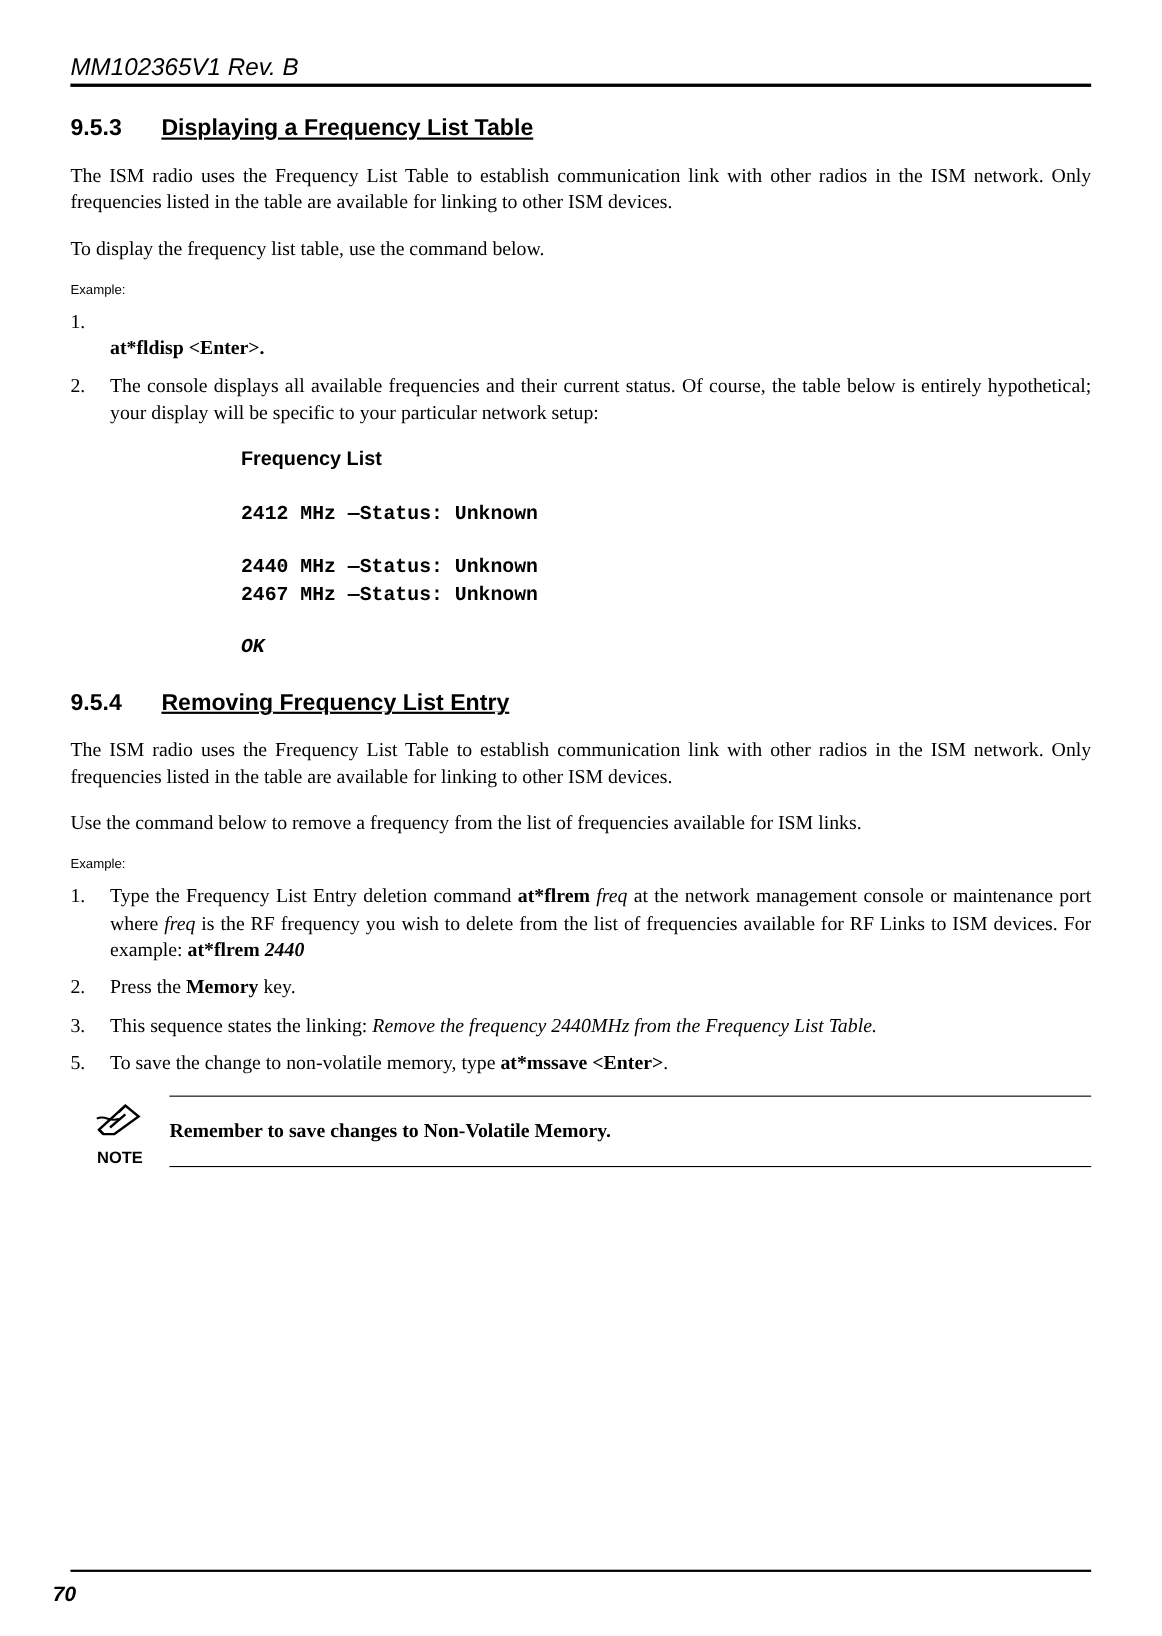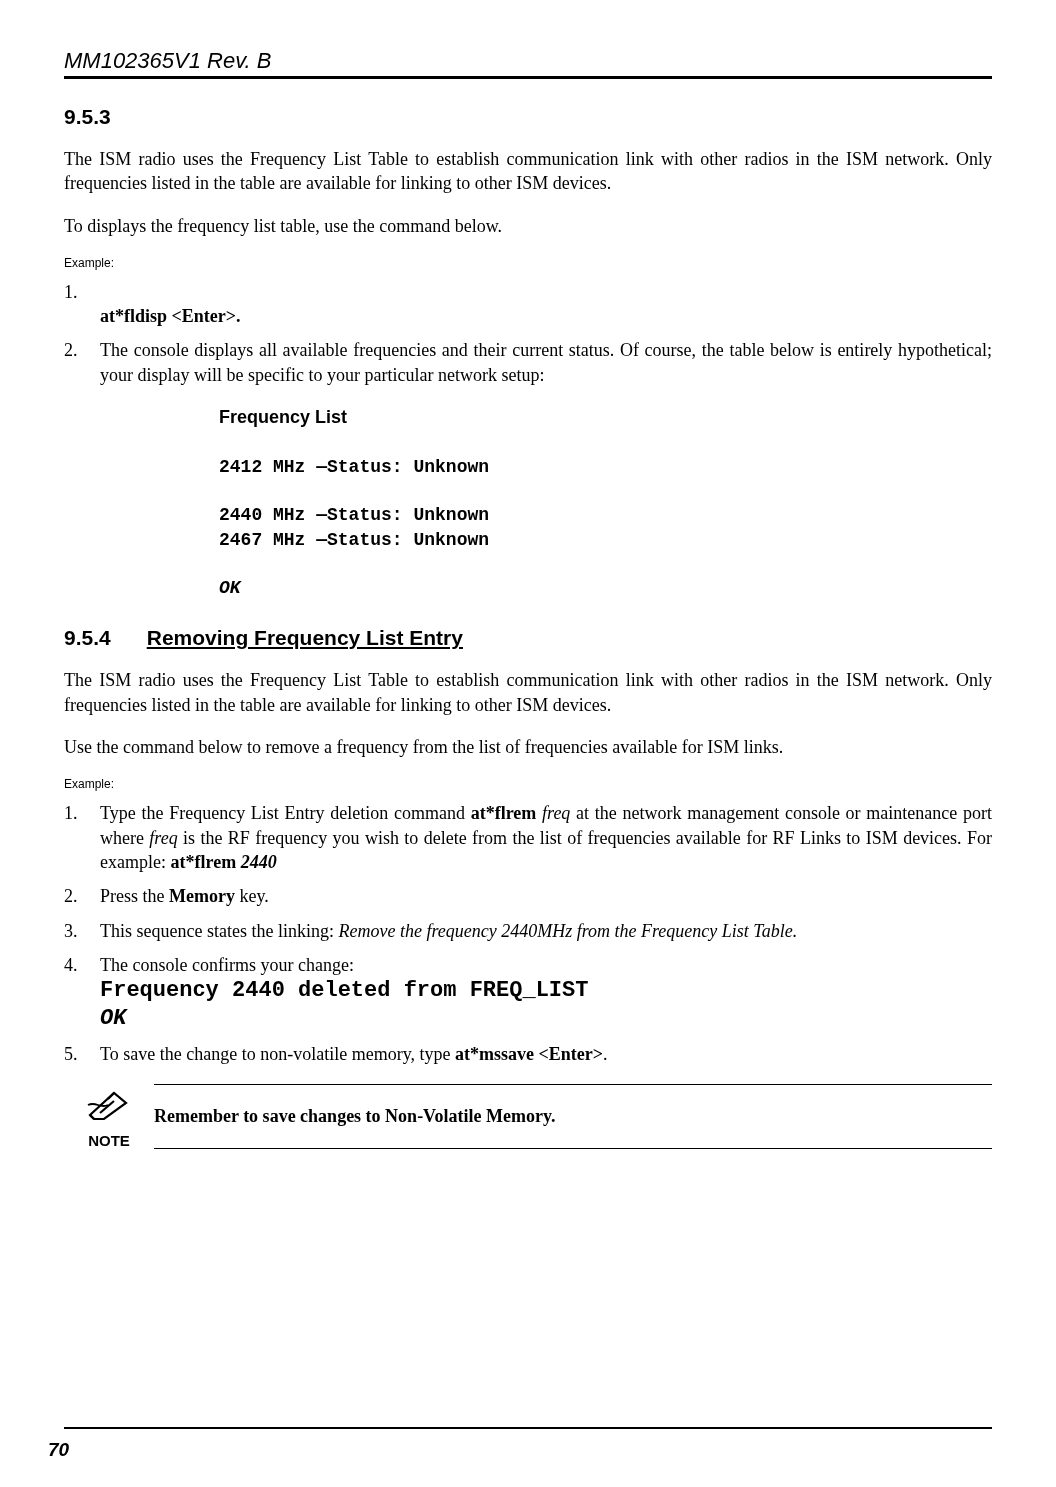--- a/index.html
+++ b/index.html
@@ -120,24 +120,25 @@
     .note-label { font-family: Arial, Helvetica, sans-serif; font-weight: bold; font-size: 15px; }
   </style>
 </head>
 <body>
 
 <div class="header">MM102365V1 Rev. B</div>
 <hr class="hr-thick">
 
 <div class="section-head">
   <span class="section-num">9.5.3</span>
+  <span class="section-title">Displaying a Frequency List Table</span>
 </div>
 
 <p class="para">The ISM radio uses the Frequency List Table to establish communication link with other radios in the ISM network. Only frequencies listed in the table are available for linking to other ISM devices.</p>
-<p class="para">To displays the frequency list table, use the command below.</p>
+<p class="para">To display the frequency list table, use the command below.</p>
 <p class="example-label">Example:</p>
 
 <ol class="steps">
   <li data-counter="1">
     <br>
     <span class="bold">at*fldisp &lt;Enter&gt;.</span>
   </li>
   <li data-counter="2">
     <span>The console displays all available frequencies and their current status. Of course, the table below is entirely hypothetical; your display will be specific to your particular network setup:</span>
   </li>
@@ -163,25 +164,20 @@
 
 <ol class="steps">
   <li data-counter="1">
     <span>Type the Frequency List Entry deletion command </span><span class="bold">at*flrem </span><span class="ital">freq</span><span> at the network management console or maintenance port where </span><span class="ital">freq</span><span> is the RF frequency you wish to delete from the list of frequencies available for RF Links to ISM devices. For example: </span><span class="bold">at*flrem </span><span class="bold-ital">2440</span>
   </li>
   <li data-counter="2">
     <span>Press the </span><span class="bold">Memory</span><span> key.</span>
   </li>
   <li data-counter="3">
     <span>This sequence states the linking: </span><span class="ital">Remove the frequency 2440MHz from the Frequency List Table.</span>
-  </li>
-  <li data-counter="4">
-    <span>The console confirms your change:</span>
-    <div class="code-small"><span>Frequency 2440 deleted from FREQ_LIST</span>
-<span class="ok">OK</span></div>
   </li>
   <li data-counter="5">
     <span>To save the change to non-volatile memory, type </span><span class="bold">at*mssave &lt;Enter&gt;</span><span>.</span>
   </li>
 </ol>
 
 <table class="note-table">
   <tbody>
       <tr>
     <td class="icon-cell">

